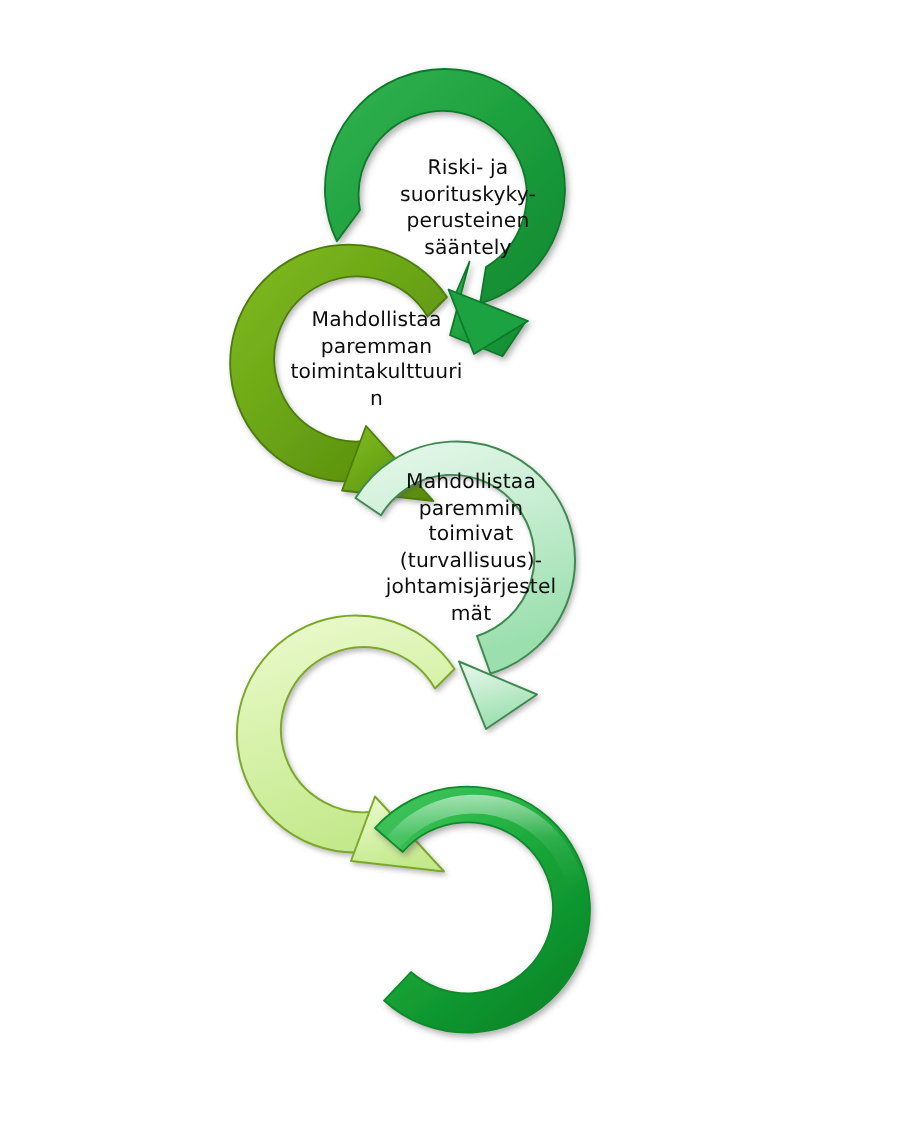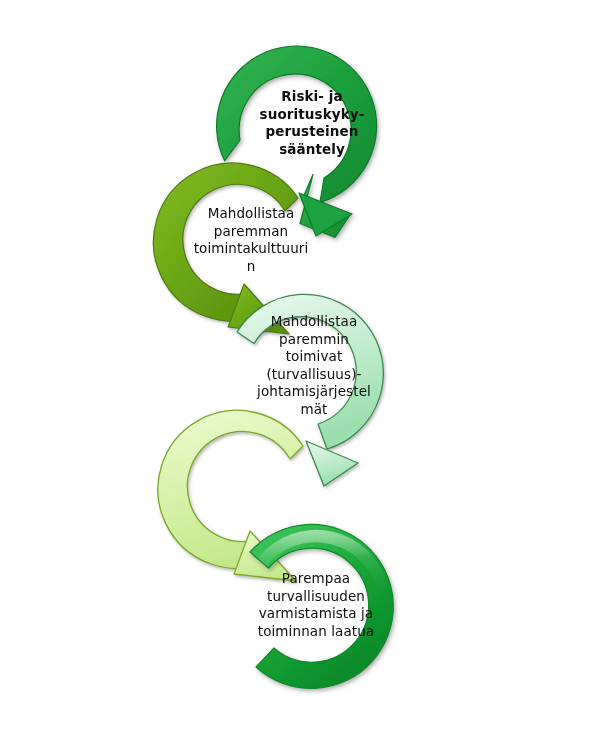--- a/index.html
+++ b/index.html
@@ -30,21 +30,21 @@
     text-align: center;
     color: #0d0d0d;
     font-family: "DejaVu Sans", sans-serif;
     font-size: 13.5px;
     line-height: 17.5px;
     font-weight: 400;
     letter-spacing: 0.1px;
     pointer-events: none;
     white-space: pre-line;
   }
-  #label-0 { left: 251px; top: 88px; width: 122px; font-weight: bold; }
+  #label-0 { left: 251px; top: 104px; width: 122px; }
   #label-1 { left: 183px; top: 205px; width: 136px; }
   #label-2 { left: 249px; top: 313px; width: 130px; }
   #label-3 { left: 195px; top: 454px; width: 112px; }
   #label-4 { left: 245px; top: 570px; width: 142px; }
 </style>
 </head>
 <body>
 
 <div id="stage">
 
@@ -162,18 +162,14 @@
   <div class="node-label" id="label-1">Mahdollistaa
 paremman
 toimintakulttuuri
 n</div>
   <div class="node-label" id="label-2">Mahdollistaa
 paremmin
 toimivat
 (turvallisuus)-
 johtamisjärjestel
 mät</div>
-  <div class="node-label" id="label-4">Parempaa
-turvallisuuden
-varmistamista ja
-toiminnan laatua</div>
 
 </div>
 
 </body></html>

